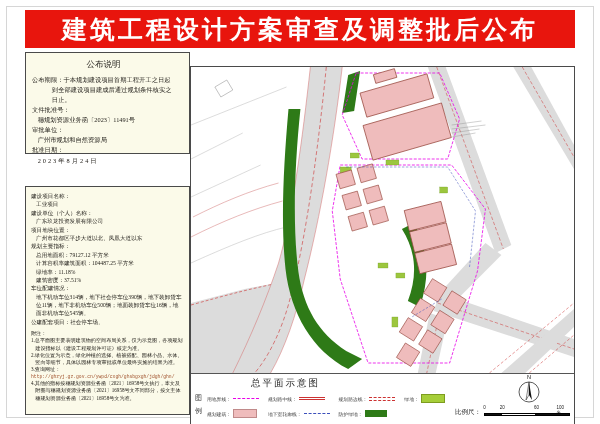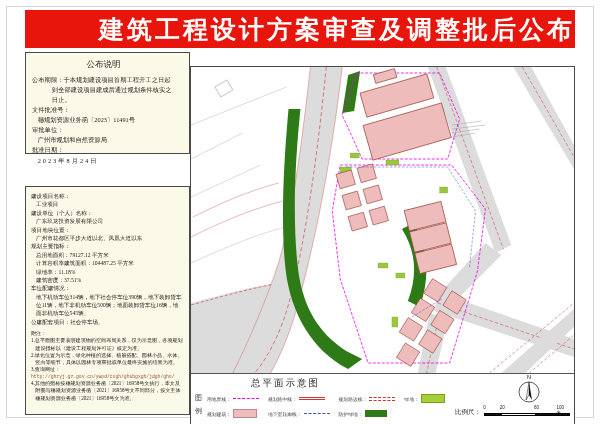--- a/index.html
+++ b/index.html
@@ -2,21 +2,21 @@
 <html><head>
 <meta charset="utf-8">
 <style>
   html,body{margin:0;padding:0;background:#fff;}
   .page{position:relative;width:600px;height:424px;background:#ffffff;overflow:hidden;
         font-family:"Liberation Serif","DejaVu Serif",serif;}
   .frame{position:absolute;inset:6px;border:1px solid #d6d6d6;pointer-events:none;}
 
   
   .banner{position:absolute;left:25px;top:10px;width:550px;height:38px;background:#e8150d;
-          display:flex;align-items:center;justify-content:flex-end;}
+          display:flex;align-items:center;justify-content:center;}
   .banner .t{color:#ffffff;font-size:25px;font-weight:bold;letter-spacing:3px;
              font-family:"Liberation Sans","DejaVu Sans",sans-serif;white-space:nowrap;}
 
   
   .box{position:absolute;left:25px;width:165px;background:#fbfae9;border:1.5px solid #4a4a4a;
        box-sizing:border-box;color:#25221d;}
   .box1{top:52px;height:102px;padding:6px 14px 4px 6px;}
   .box2{top:186px;height:229px;padding:5px 5px 3px 5px;}
   .notice-title{text-align:center;font-size:8.5px;margin-bottom:4px;color:#25221d;}
   .box1 .ln{font-size:6.3px;line-height:1.6;}

